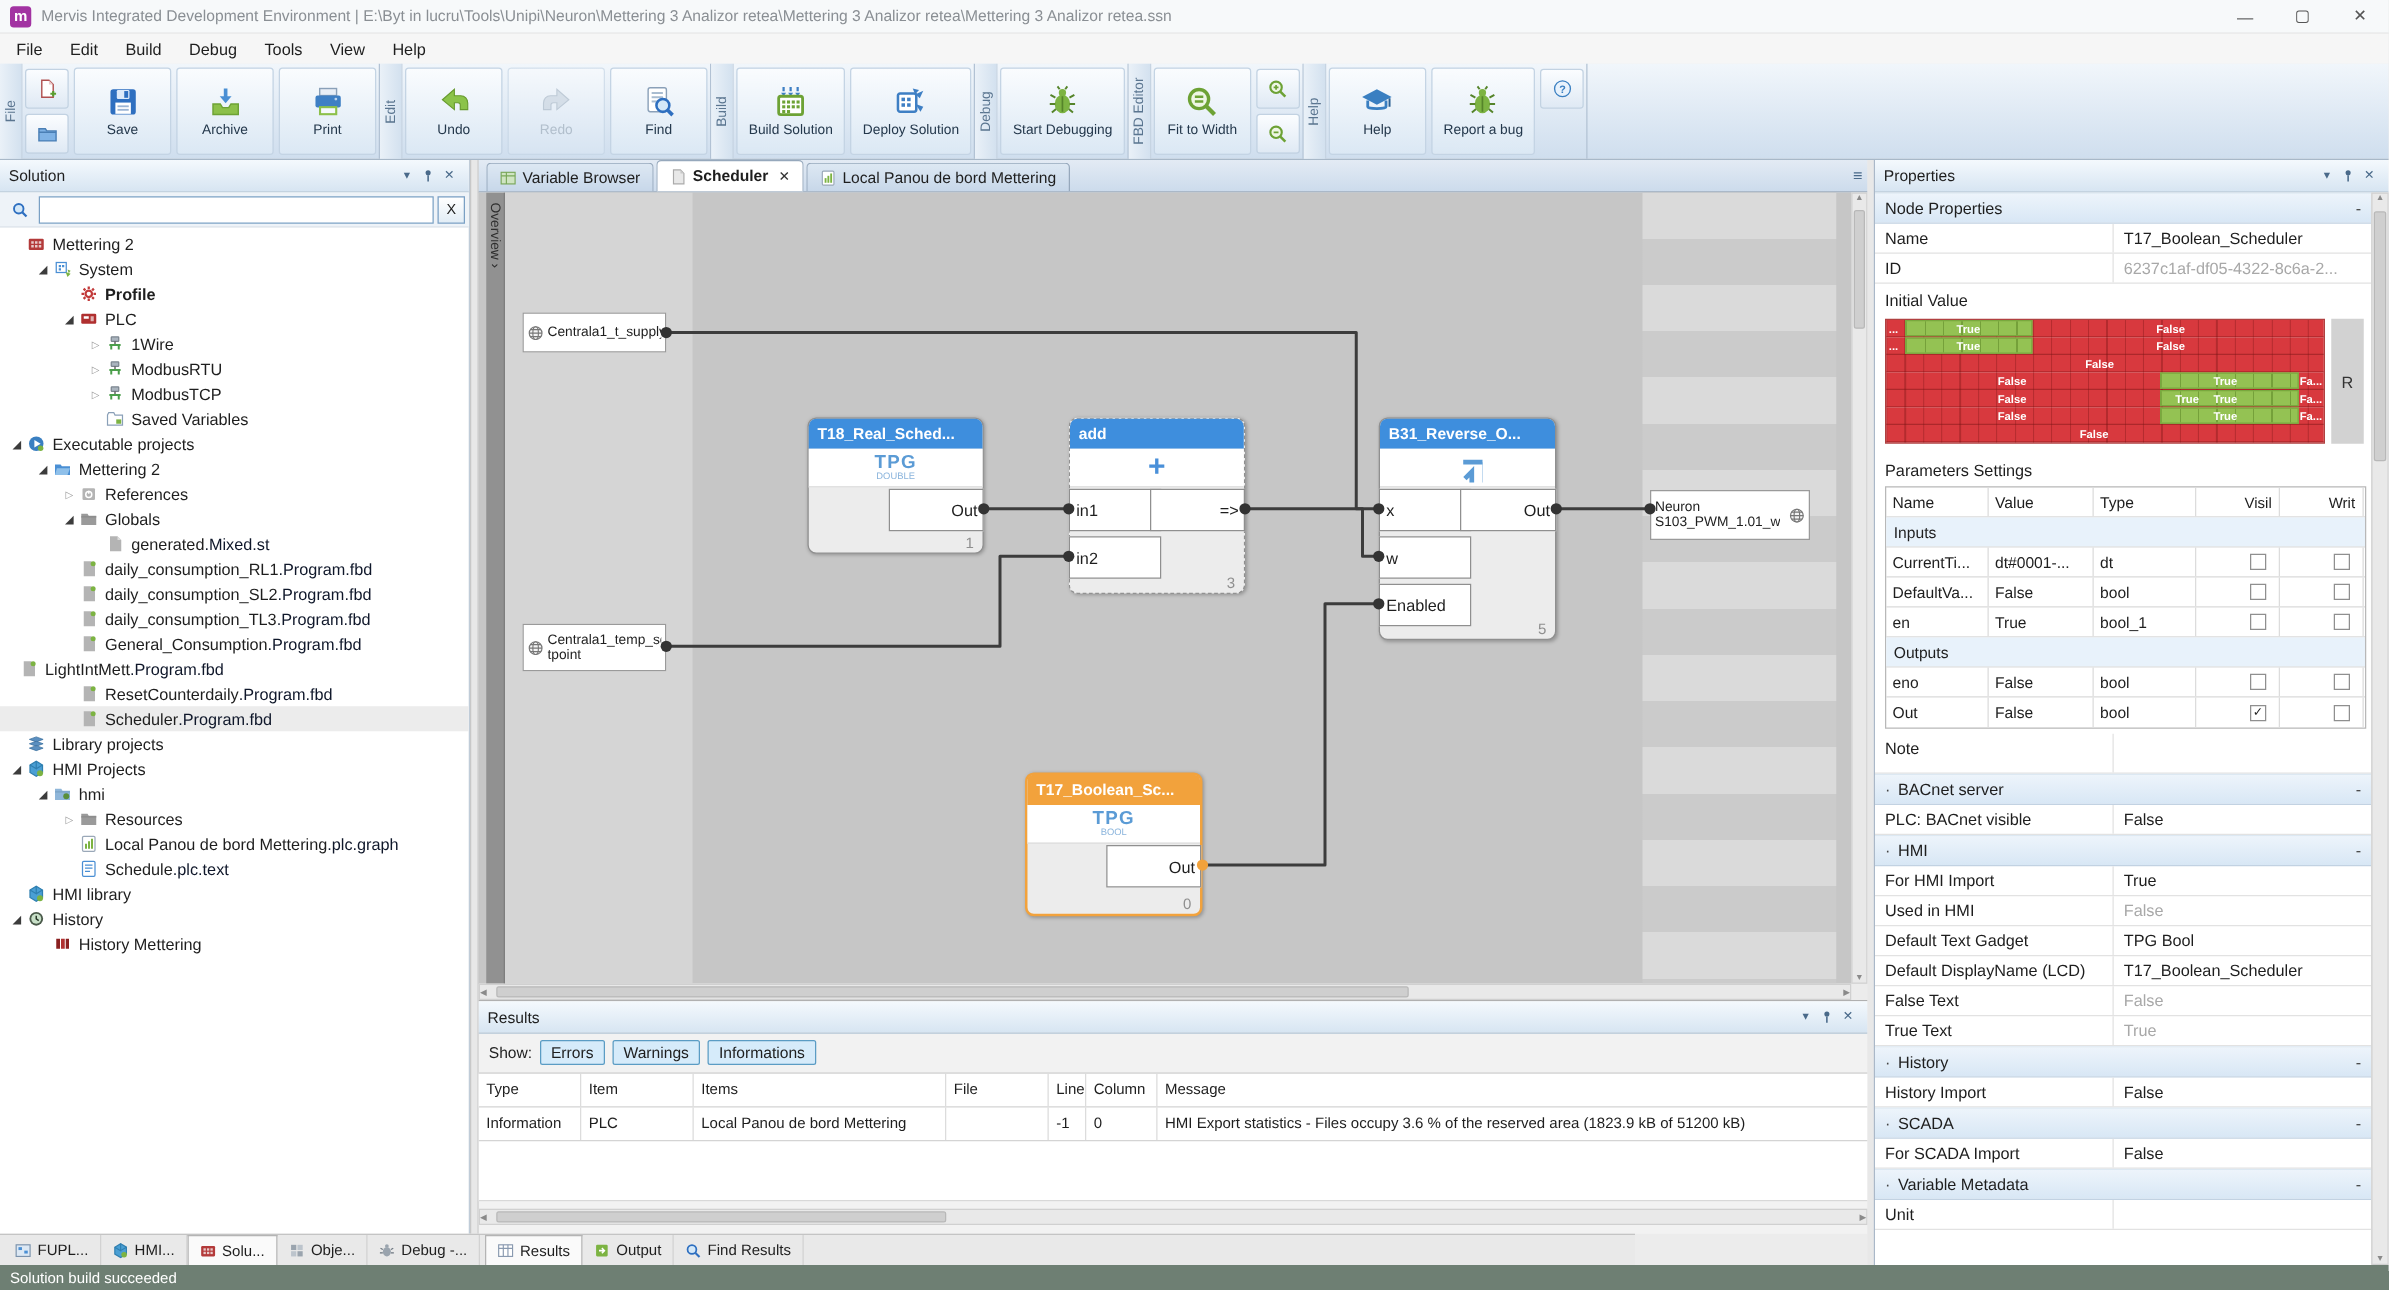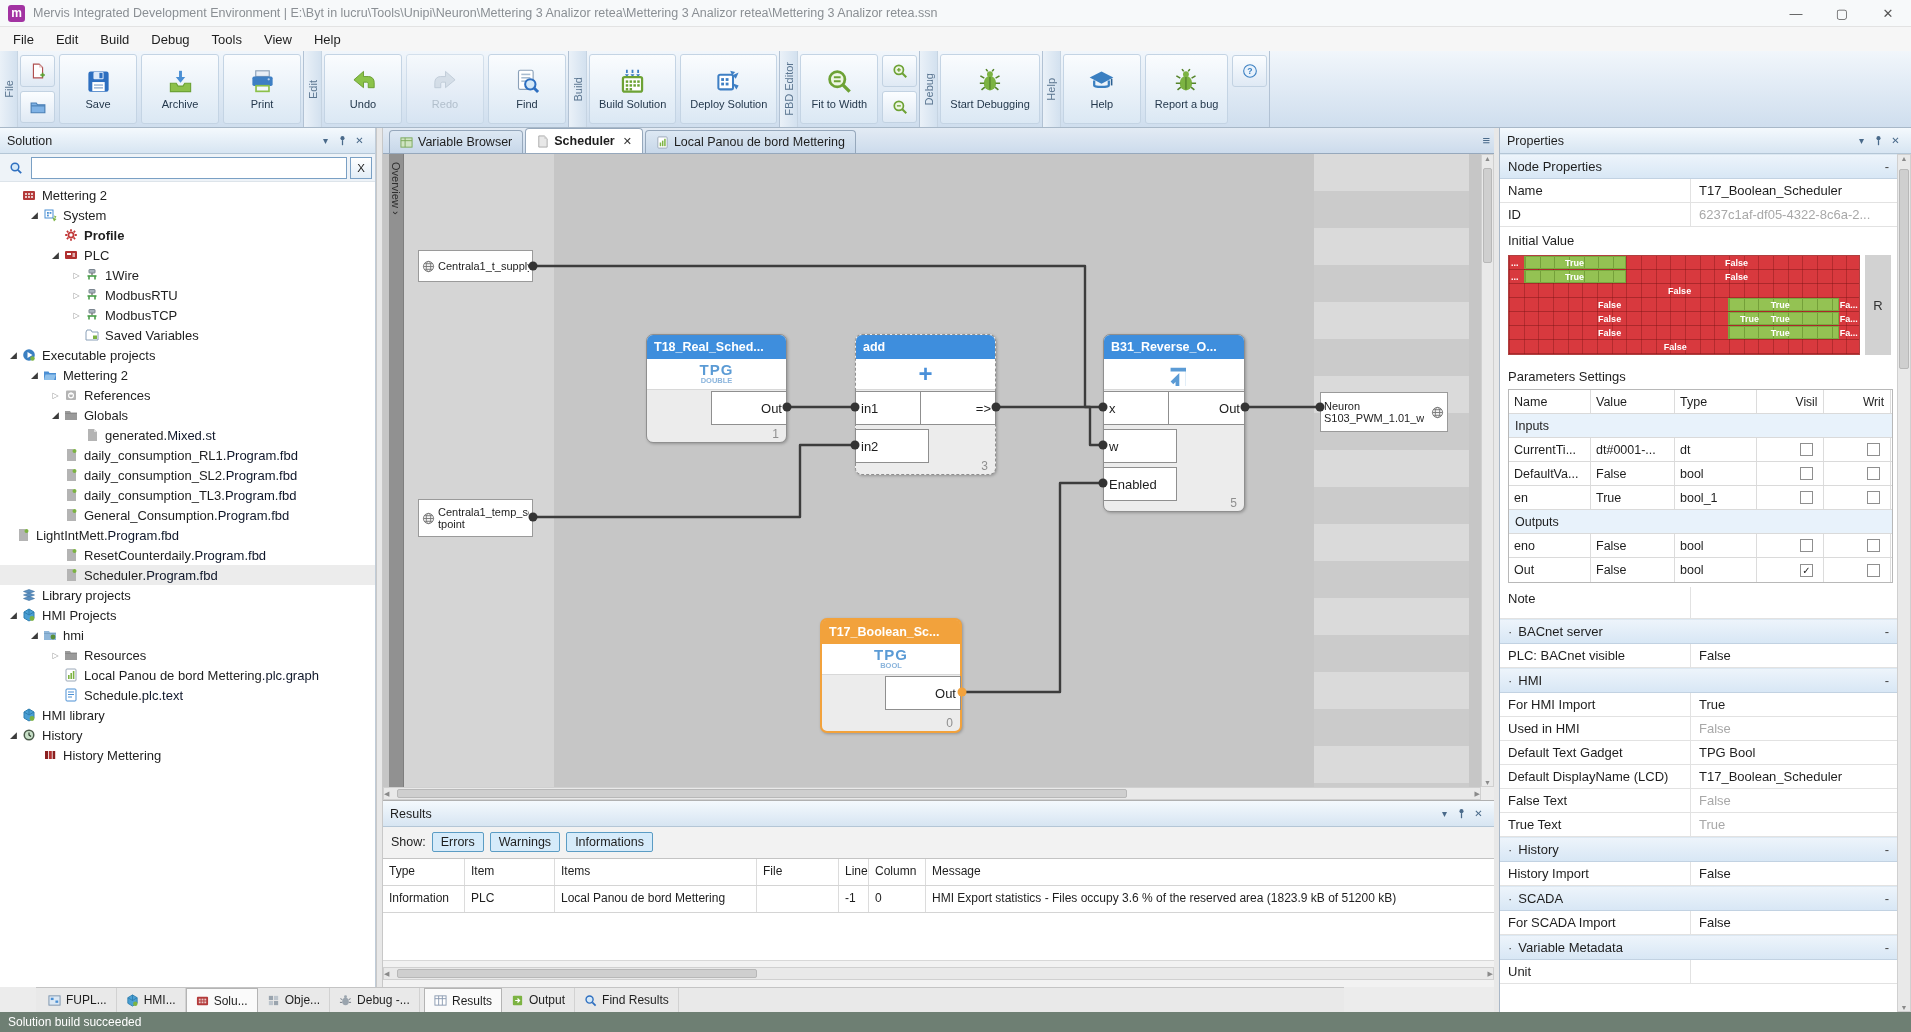--- a/index.html
+++ b/index.html
@@ -101,21 +101,21 @@
     box-shadow:1px 1px 3px rgba(0,0,0,.25); }
   .blk.dashed { border-style:dashed; }
   .blk.orange { border:2px solid #f2a23c; }
   .blk-head { height:24px; background:#3e8edd; color:#fff; font-weight:bold; font-size:12.5px;
     display:flex; align-items:center; padding:0 7px; border-radius:6px 6px 0 0; white-space:nowrap;
     overflow:hidden; }
   .blk.orange .blk-head { background:#f2a23c; border-radius:4px 4px 0 0; }
   .blk-glyph { height:31px; background:#fff; display:flex; flex-direction:column; align-items:center;
     justify-content:center; border-bottom:1px solid #d8d8d8; }
   .tpg { color:#5b9bd5; font-weight:bold; font-size:15px; line-height:14px; letter-spacing:1px; }
-  .tpg-sub { color:#8ab4dc; font-size:7.5px; font-weight:bold; line-height:8px; }
+  .tpg-sub { color:#8ab4dc; font-size:7.5px; font-weight:normal; line-height:8px; }
   .plusg { color:#4a90d9; font-size:24px; font-weight:bold; line-height:22px; }
   .cell { position:absolute; background:#fff; border:1px solid #8f8f8f; height:34px; display:flex;
     align-items:center; font-size:13px; }
   .cell.cin { left:-1px; width:53%; padding-left:5px; }
   .cell.cout { right:-1px; width:55%; justify-content:flex-end; padding-right:4px; }
   .blk-index { position:absolute; right:7px; bottom:1px; color:#8f8f8f; font-size:12px; }
 
   .iotag { position:absolute; background:#fff; border:1px solid #9a9a9a; display:flex;
     align-items:center; gap:3px; padding:2px 3px; font-size:11px; line-height:12px; }
   .iotag .txt { overflow:hidden; white-space:pre-line; }
@@ -134,21 +134,21 @@
   .filter-btn { background:#d6ebfa; border:1px solid #5b9cc4; border-radius:2px; padding:2px 8px;
     font-size:12.5px; }
   #res-table { position:absolute; left:0; top:57px; width:1111px; height:103px; background:#fff;
     border-top:1px solid #c4c4c4; border-bottom:1px solid #d8d8d8; }
   .res-row { display:flex; height:27px; border-bottom:1px solid #d4d4d4; font-size:12px; }
   .res-c { padding:5px 6px; border-right:1px solid #dcdcdc; white-space:nowrap; overflow:hidden;
     flex:none; }
 
   
   #btabs { left:0; top:987px; width:1308px; height:25px; background:#e9e9e9;
-    border-top:1px solid #c4c4c4;margin-left:36px; }
+    border-top:1px solid #c4c4c4; }
   .btab { display:flex; align-items:center; gap:5px; padding:0 9px; height:24px; font-size:12px;
     border-right:1px solid #d2d2d2; white-space:nowrap; }
   .btab.active { background:#fafafa; border:1px solid #b4b4b4; border-bottom:none; }
   #btabs-left { position:absolute; left:3px; top:0; display:flex; height:25px; }
   #btabs-center { position:absolute; left:388px; top:0; display:flex; height:25px; }
 
   
   #props { left:1499px; top:128px; width:412px; height:884px; background:#fff;
     border-left:1px solid #aab8c8; display:flex; flex-direction:column; overflow:hidden; }
   #props-body { flex:1; overflow:hidden; position:relative; padding-right:14px; }
@@ -356,69 +356,69 @@
               <path d="M15.5 13.5l5.5 2-2 3.5z"></path>
               <path d="M13.5 2.5l4.5 1-2.8 3z"></path>
             </g>
           </svg>
         </span>
         <span>Deploy Solution</span>
       </div>
     </div>
     <div class="tgroup">
       <div class="tglabel">
-        <span>FBD Editor</span>
-      </div>
-      <div class="tbtn">
-        <span class="ico">
-          <svg viewBox="0 0 24 24" width="27" height="27">
-            <circle cx="10" cy="10" r="6.8" fill="#eef6e4" stroke="#6da235" stroke-width="2.4"></circle>
-            <path d="M7 8.3h6M7 11.7h6" stroke="#6da235" stroke-width="1.8"></path>
-            <path d="M15 15l6 6" stroke="#6da235" stroke-width="3"></path>
-          </svg>
-        </span>
-        <span>Fit to Width</span>
-      </div>
-      <div class="tsmallcol">
-        <div class="tsmall">
-          <span class="ico">
-            <svg viewBox="0 0 14 14" width="16" height="16">
-              <circle cx="6" cy="6" r="4" fill="#eef6e4" stroke="#6da235" stroke-width="1.5"></circle>
-              <path d="M4.3 6h3.4M6 4.3v3.4" stroke="#6da235" stroke-width="1.2"></path>
-              <path d="M9 9l3.5 3.5" stroke="#6da235" stroke-width="1.8"></path>
-            </svg>
-          </span>
-        </div>
-        <div class="tsmall">
-          <span class="ico">
-            <svg viewBox="0 0 14 14" width="16" height="16">
-              <circle cx="6" cy="6" r="4" fill="#eef6e4" stroke="#6da235" stroke-width="1.5"></circle>
-              <path d="M4.3 6h3.4" stroke="#6da235" stroke-width="1.2"></path>
-              <path d="M9 9l3.5 3.5" stroke="#6da235" stroke-width="1.8"></path>
-            </svg>
-          </span>
-        </div>
-      </div>
-    </div>
-    <div class="tgroup">
-      <div class="tglabel">
         <span>Debug</span>
       </div>
       <div class="tbtn">
         <span class="ico">
           <svg viewBox="0 0 24 24" width="27" height="27">
             <ellipse cx="11.5" cy="13.5" rx="5.5" ry="6.5" fill="#7cb342"></ellipse>
             <circle cx="11.5" cy="5.5" r="2.6" fill="#7cb342"></circle>
             <g stroke="#55842a" stroke-width="1.4" fill="none">
               <path d="M6.5 9L3 7M6.5 13.5H2.5M7 17l-3 2.5M16.5 9L20 7M16.5 13.5h4M16 17l3 2.5M9.5 3L8 1M13.5 3L15 1"></path>
             </g>
             <path d="M11.5 8v11" stroke="#55842a" stroke-width="1.2"></path>
           </svg>
         </span>
         <span>Start Debugging</span>
+      </div>
+    </div>
+    <div class="tgroup">
+      <div class="tglabel">
+        <span>FBD Editor</span>
+      </div>
+      <div class="tbtn">
+        <span class="ico">
+          <svg viewBox="0 0 24 24" width="27" height="27">
+            <circle cx="10" cy="10" r="6.8" fill="#eef6e4" stroke="#6da235" stroke-width="2.4"></circle>
+            <path d="M7 8.3h6M7 11.7h6" stroke="#6da235" stroke-width="1.8"></path>
+            <path d="M15 15l6 6" stroke="#6da235" stroke-width="3"></path>
+          </svg>
+        </span>
+        <span>Fit to Width</span>
+      </div>
+      <div class="tsmallcol">
+        <div class="tsmall">
+          <span class="ico">
+            <svg viewBox="0 0 14 14" width="16" height="16">
+              <circle cx="6" cy="6" r="4" fill="#eef6e4" stroke="#6da235" stroke-width="1.5"></circle>
+              <path d="M4.3 6h3.4M6 4.3v3.4" stroke="#6da235" stroke-width="1.2"></path>
+              <path d="M9 9l3.5 3.5" stroke="#6da235" stroke-width="1.8"></path>
+            </svg>
+          </span>
+        </div>
+        <div class="tsmall">
+          <span class="ico">
+            <svg viewBox="0 0 14 14" width="16" height="16">
+              <circle cx="6" cy="6" r="4" fill="#eef6e4" stroke="#6da235" stroke-width="1.5"></circle>
+              <path d="M4.3 6h3.4" stroke="#6da235" stroke-width="1.2"></path>
+              <path d="M9 9l3.5 3.5" stroke="#6da235" stroke-width="1.8"></path>
+            </svg>
+          </span>
+        </div>
       </div>
     </div>
     <div class="tgroup">
       <div class="tglabel">
         <span>Help</span>
       </div>
       <div class="tbtn">
         <span class="ico">
           <svg viewBox="0 0 24 24" width="27" height="27">
             <path d="M12 3L1.5 8.5 12 14l10.5-5.5z" fill="#3a7fc1"></path>

